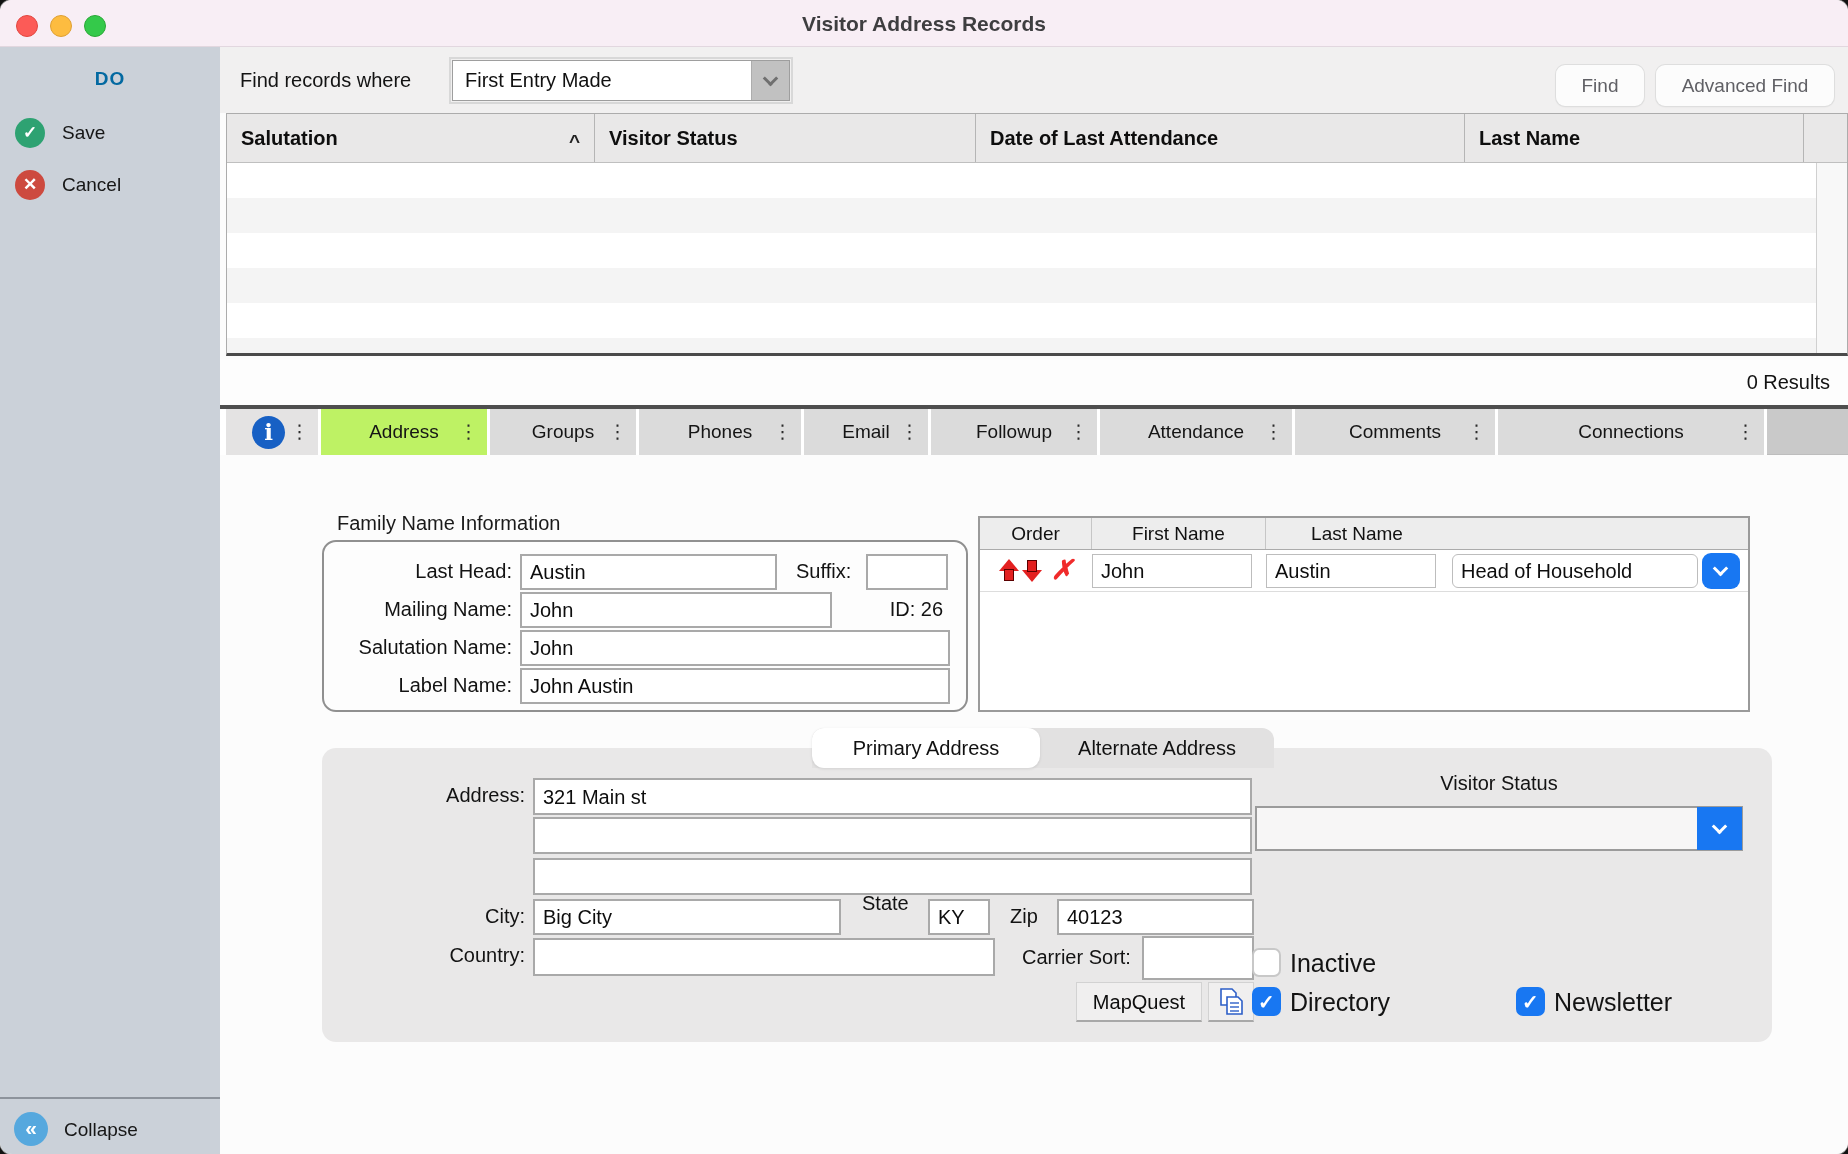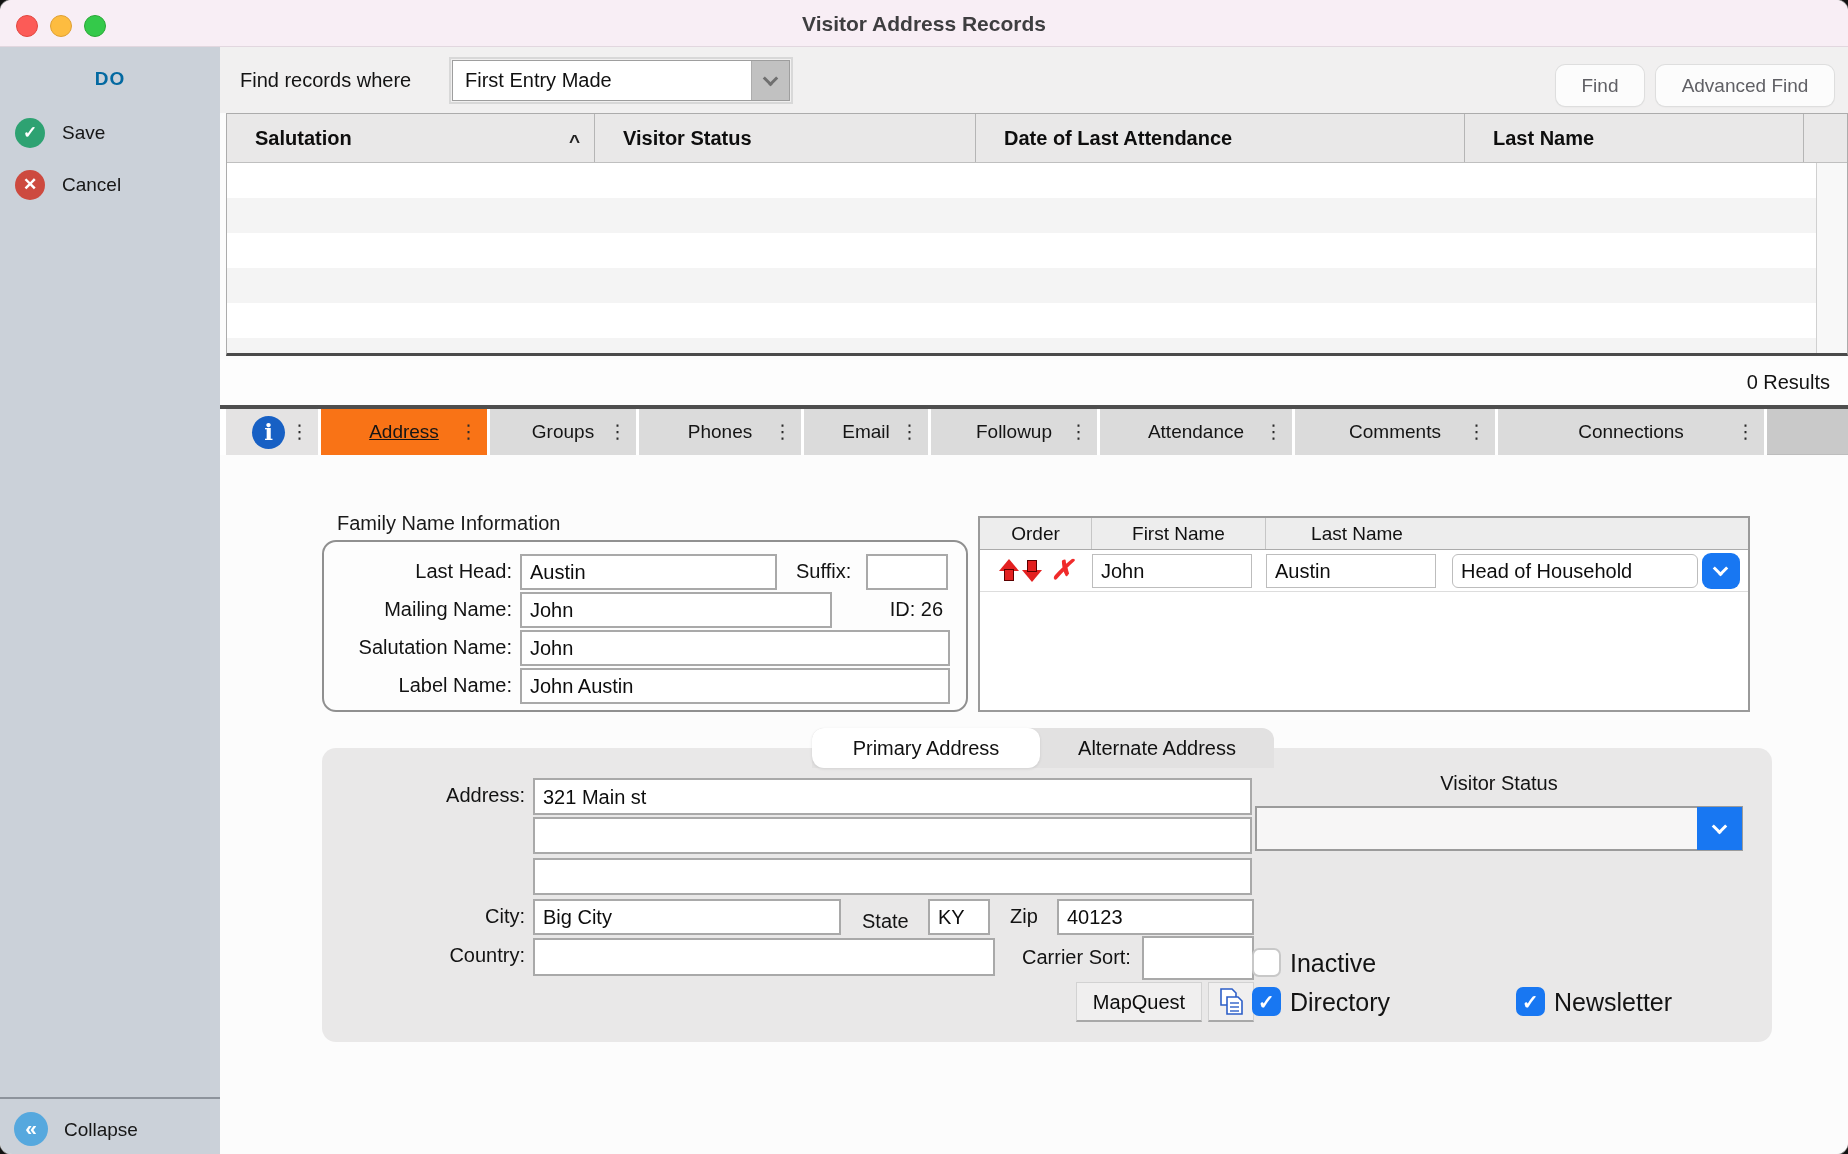--- a/index.html
+++ b/index.html
@@ -46,38 +46,38 @@
   .btn { position:absolute; top:18px; height:41px; background:#FCFCFC; border-radius:9px;
     box-shadow:0 0 0 1px #DEDEDE, 0 1px 2px rgba(0,0,0,0.08); text-align:center;
     font-size:19px; color:#606065; line-height:41px; cursor:default; }
   .btn-find { left:1336px; width:88px; }
   .btn-advfind { left:1436px; width:178px; }
   
   .rtable { position:absolute; left:226px; top:113px; width:1622px; height:243px;
     border:1px solid #ACACAC; border-bottom:3px solid #4A4A4A; background:#fff; overflow:hidden; }
   .rt-header { display:flex; height:49px; background:#E9E8E8; border-bottom:1px solid #BFBFBF; }
   .rt-hcell { position:relative; height:100%; line-height:48px; font-weight:bold; font-size:20px;
-    color:#0E0E0E; padding-left:28px; border-right:1px solid #B5B5B5; }
+    color:#0E0E0E; padding-left:14px; border-right:1px solid #B5B5B5; }
   .rt-hcell:last-child { border-right:none; }
   .rt-caret { position:absolute; right:14px; top:4px; font-weight:bold; font-size:19px; color:#222; }
   .rt-rows { position:relative; height:194px; }
   .rt-row { height:35px; }
   .rt-row:nth-child(even) { background:#F4F4F4; }
   .rt-scroll { position:absolute; right:0; top:49px; bottom:0; width:31px; background:#F8F8F8;
     border-left:1px solid #D0D0D0; }
   .results-strip { position:absolute; left:220px; top:359px; width:1628px; height:46px; background:#FDFDFD; }
   .results-count { position:absolute; right:18px; top:0; line-height:46px; font-size:20px; color:#121212; }
   
   .tabbar { position:absolute; left:220px; top:405px; width:1628px; height:50px;
     border-top:4px solid #4E4E4E; background:#fff; display:flex; gap:3px; padding-left:6px; }
   .tab { position:relative; height:46px; background:#DBDBDB; font-size:19px; color:#151515;
     text-align:center; line-height:46px; cursor:default; }
   .tab .dots { position:absolute; right:9px; top:0; line-height:46px; font-size:19px; color:#2B2B2B; }
   .tab-info { width:92px; background:#E4E3E3; }
-  .tab-active { background:#f97316;text-decoration:underline; }
+  .tab-active { background:#bef264; }
   .tab-filler { flex:1; background:#C9C9C9; border-bottom:1px solid #BDBDBD; }
   .info-circle { position:absolute; left:26px; top:7px; width:33px; height:33px; border-radius:50%;
     background:#1760C4; color:#fff; font-family:"DejaVu Serif", serif; font-weight:bold;
     font-size:23px; line-height:32px; text-align:center; }
   
   .content { position:absolute; left:220px; top:455px; width:1628px; height:699px; background:#FCFCFC; }
   .field { position:absolute; background:#fff; border:2px solid #A9A9A9; font-size:20px; color:#0D0D0D;
     padding-left:8px; line-height:32px; white-space:nowrap; overflow:hidden; }
   .plain-label { position:absolute; font-size:20px; color:#131313; white-space:nowrap; }
   
@@ -291,21 +291,21 @@
     </div>
 
     <div class="addr-panel">
       <div class="alabel" style="right:1247px; top:36px;">Address:</div>
       <div class="field" style="left:211px; top:30px; width:719px; height:37px; line-height:34px;">321 Main st</div>
       <div class="field" style="left:211px; top:69px; width:719px; height:37px;"></div>
       <div class="field" style="left:211px; top:110px; width:719px; height:37px;"></div>
 
       <div class="alabel" style="right:1247px; top:157px;">City:</div>
       <div class="field" style="left:211px; top:151px; width:308px; height:36px;">Big City</div>
-      <div class="alabel" style="left:540px; top:162px;">State</div>
+      <div class="alabel" style="left:540px; top:144px;">State</div>
       <div class="field" style="left:606px; top:151px; width:62px; height:36px;">KY</div>
       <div class="alabel" style="left:688px; top:157px;">Zip</div>
       <div class="field" style="left:735px; top:151px; width:197px; height:36px;">40123</div>
 
       <div class="alabel" style="right:1247px; top:196px;">Country:</div>
       <div class="field" style="left:211px; top:190px; width:462px; height:38px;"></div>
       <div class="alabel" style="left:700px; top:198px;">Carrier Sort:</div>
       <div class="field" style="left:820px; top:188px; width:112px; height:44px;"></div>
 
       <div class="flat-btn" style="left:754px; top:234px; width:126px; height:40px; line-height:38px;">MapQuest</div>

